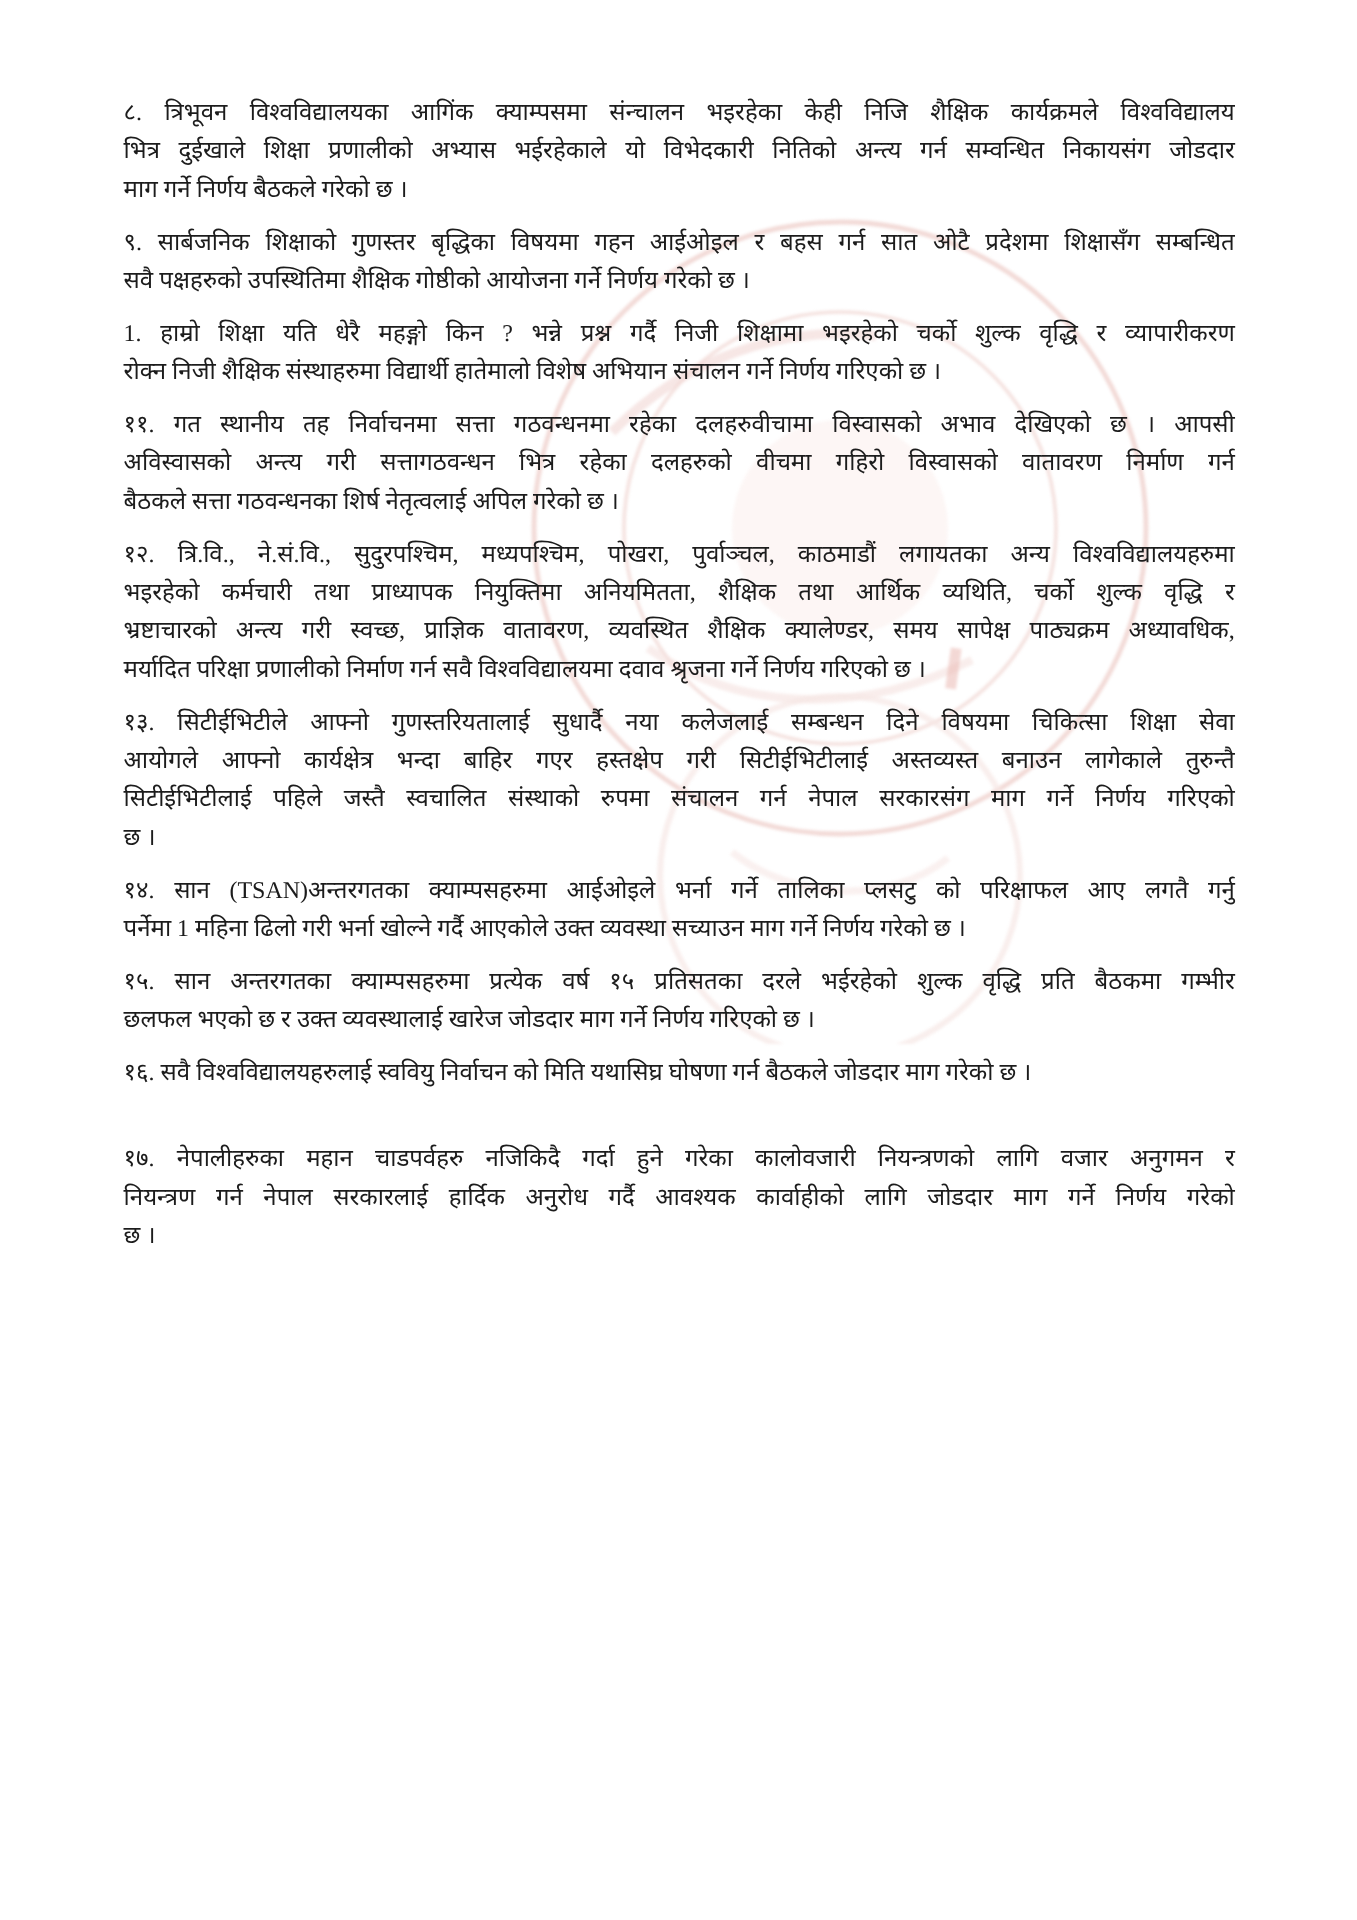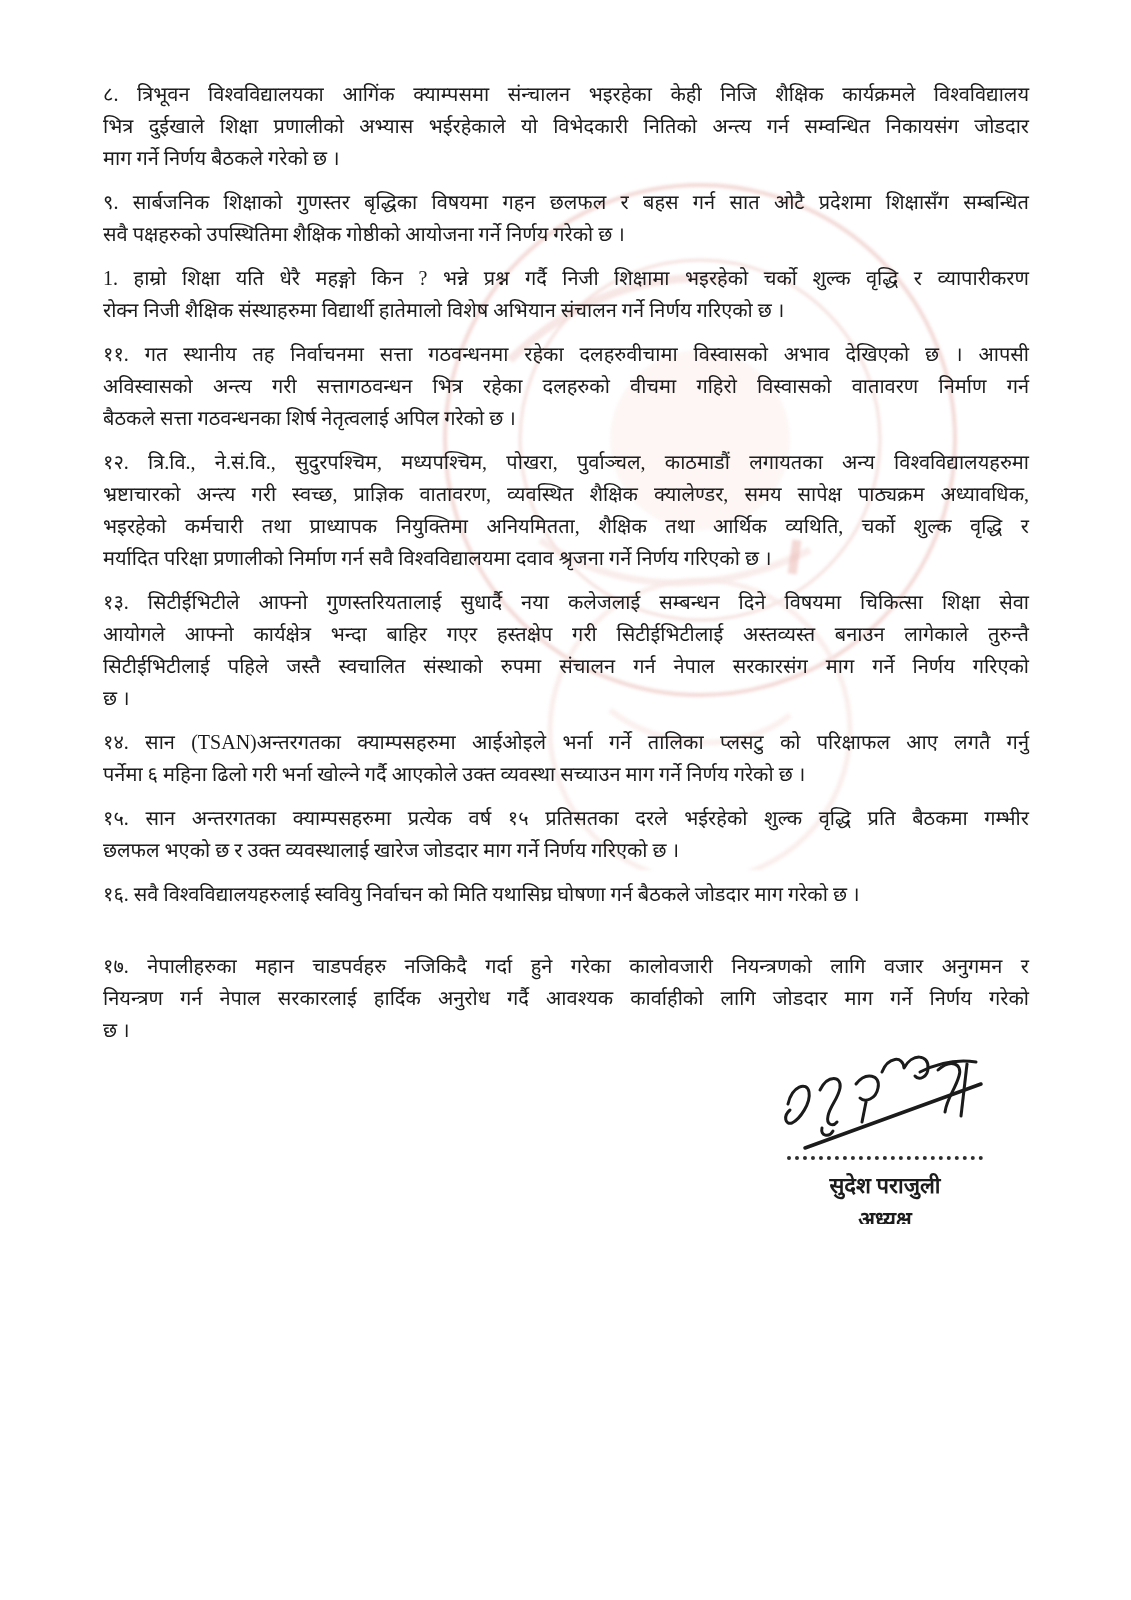--- a/index.html
+++ b/index.html
@@ -81,75 +81,56 @@
     <path d="M220,600 C270,640 350,645 400,605" fill="none" stroke="#f0d4d0" stroke-width="6" opacity="0.6"></path>
   </svg>
 
   <div class="content">
       <div class="para">
         <div class="line"><span>८. </span><span>त्रिभूवन विश्वविद्यालयका आगिंक क्याम्पसमा संन्चालन भइरहेका केही निजि शैक्षिक कार्यक्रमले विश्वविद्यालय</span></div>
         <div class="line"><span>भित्र दुईखाले शिक्षा प्रणालीको अभ्यास भईरहेकाले यो विभेदकारी नितिको अन्त्य गर्न सम्वन्धित निकायसंग जोडदार</span></div>
         <div class="line last"><span>माग गर्ने निर्णय बैठकले गरेको छ ।</span></div>
       </div>
       <div class="para">
-        <div class="line"><span>९. </span><span>सार्बजनिक शिक्षाको गुणस्तर बृद्धिका विषयमा गहन छलफल र बहस गर्न सात ओटै प्रदेशमा शिक्षासँग सम्बन्धित</span></div>
+        <div class="line"><span>९. </span><span>सार्बजनिक शिक्षाको गुणस्तर बृद्धिका विषयमा गहन आईओइल र बहस गर्न सात ओटै प्रदेशमा शिक्षासँग सम्बन्धित</span></div>
         <div class="line last"><span>सवै पक्षहरुको उपस्थितिमा शैक्षिक गोष्ठीको आयोजना गर्ने निर्णय गरेको छ ।</span></div>
       </div>
       <div class="para">
         <div class="line"><span>1. </span><b>हाम्रो शिक्षा यति धेरै महङ्गो किन</b><span> ? भन्ने प्रश्न गर्दै निजी शिक्षामा भइरहेको चर्को शुल्क वृद्धि र व्यापारीकरण</span></div>
         <div class="line last"><span>रोक्न निजी शैक्षिक संस्थाहरुमा </span><b>विद्यार्थी हातेमालो विशेष अभियान</b><span> संचालन गर्ने निर्णय गरिएको छ ।</span></div>
       </div>
       <div class="para">
         <div class="line"><span>११. </span><span>गत स्थानीय तह निर्वाचनमा सत्ता गठवन्धनमा रहेका दलहरुवीचामा विस्वासको अभाव देखिएको छ । आपसी</span></div>
         <div class="line"><span>अविस्वासको अन्त्य गरी सत्तागठवन्धन भित्र रहेका दलहरुको वीचमा गहिरो विस्वासको वातावरण निर्माण गर्न</span></div>
         <div class="line last"><span>बैठकले सत्ता गठवन्धनका शिर्ष नेतृत्वलाई अपिल गरेको छ ।</span></div>
       </div>
       <div class="para">
         <div class="line"><span>१२. </span><span>त्रि.वि., ने.सं.वि., सुदुरपश्चिम, मध्यपश्चिम, पोखरा, पुर्वाञ्चल, काठमाडौं लगायतका अन्य विश्वविद्यालयहरुमा</span></div>
+        <div class="line"><span>भइरहेको कर्मचारी तथा प्राध्यापक नियुक्तिमा अनियमितता, शैक्षिक तथा आर्थिक व्यथिति, चर्को शुल्क वृद्धि र</span></div>
         <div class="line"><span>भ्रष्टाचारको अन्त्य गरी स्वच्छ, प्राज्ञिक वातावरण, व्यवस्थित शैक्षिक क्यालेण्डर, समय सापेक्ष पाठ्यक्रम अध्यावधिक,</span></div>
-        <div class="line"><span>भइरहेको कर्मचारी तथा प्राध्यापक नियुक्तिमा अनियमितता, शैक्षिक तथा आर्थिक व्यथिति, चर्को शुल्क वृद्धि र</span></div>
         <div class="line last"><span>मर्यादित परिक्षा प्रणालीको निर्माण गर्न सवै विश्वविद्यालयमा दवाव श्रृजना गर्ने निर्णय गरिएको छ ।</span></div>
       </div>
       <div class="para">
         <div class="line"><span>१३. </span><span>सिटीईभिटीले आफ्नो गुणस्तरियतालाई सुधार्दै नया कलेजलाई सम्बन्धन दिने विषयमा चिकित्सा शिक्षा सेवा</span></div>
         <div class="line"><span>आयोगले आफ्नो कार्यक्षेत्र भन्दा बाहिर गएर हस्तक्षेप गरी सिटीईभिटीलाई अस्तव्यस्त बनाउन लागेकाले तुरुन्तै</span></div>
         <div class="line"><span>सिटीईभिटीलाई पहिले जस्तै स्वचालित संस्थाको रुपमा संचालन गर्न नेपाल सरकारसंग माग गर्ने निर्णय गरिएको</span></div>
         <div class="line last"><span>छ ।</span></div>
       </div>
       <div class="para">
         <div class="line"><span>१४. </span><span>सान (TSAN)अन्तरगतका क्याम्पसहरुमा आईओइले भर्ना गर्ने तालिका प्लसटु को परिक्षाफल आए लगतै गर्नु</span></div>
-        <div class="line last"><span>पर्नेमा ६ महिना ढिलो गरी भर्ना खोल्ने गर्दै आएकोले उक्त व्यवस्था सच्याउन माग गर्ने निर्णय गरेको छ ।</span></div>
+        <div class="line last"><span>पर्नेमा 1 महिना ढिलो गरी भर्ना खोल्ने गर्दै आएकोले उक्त व्यवस्था सच्याउन माग गर्ने निर्णय गरेको छ ।</span></div>
       </div>
       <div class="para">
         <div class="line"><span>१५. </span><span>सान अन्तरगतका क्याम्पसहरुमा प्रत्येक वर्ष १५ प्रतिसतका दरले भईरहेको शुल्क वृद्धि प्रति बैठकमा गम्भीर</span></div>
         <div class="line last"><span>छलफल भएको छ र उक्त व्यवस्थालाई खारेज जोडदार माग गर्ने निर्णय गरिएको छ ।</span></div>
       </div>
       <div class="para">
         <div class="line last"><span>१६. </span><span>सवै विश्वविद्यालयहरुलाई </span><b>स्ववियु निर्वाचन</b><span> को मिति यथासिघ्र घोषणा गर्न  बैठकले जोडदार माग गरेको छ ।</span></div>
       </div>
       <div class="para">
         <div class="line"><span>१७. </span><span>नेपालीहरुका महान चाडपर्वहरु नजिकिदै गर्दा हुने गरेका कालोवजारी नियन्त्रणको लागि वजार अनुगमन र</span></div>
         <div class="line"><span>नियन्त्रण गर्न नेपाल सरकारलाई हार्दिक अनुरोध गर्दै आवश्यक कार्वाहीको लागि जोडदार माग गर्ने निर्णय गरेको</span></div>
         <div class="line last"><span>छ ।</span></div>
       </div>
     </div>
 
-  <div class="sig-block">
-    <svg class="sig-svg" width="230" height="112" viewBox="0 0 230 112" aria-hidden="true">
-      <g fill="none" stroke="#1b1b1b" stroke-width="3" stroke-linecap="round" stroke-linejoin="round">
-        <path d="M18,62 C22,44 37,39 39,50 C41,61 30,77 22,81 C15,83 13,74 20,68"></path>
-        <path d="M50,48 C58,32 72,34 70,46 C68,57 60,64 58,74 C56,83 63,85 67,80"></path>
-        <path d="M52,86 C50,94 59,96 63,89"></path>
-        <path d="M86,42 C96,29 111,33 108,46 C106,57 95,61 90,56"></path>
-        <path d="M96,60 L92,80"></path>
-        <path d="M112,30 C118,15 133,13 134,26 C142,11 159,12 158,26 C158,35 149,39 145,34"></path>
-        <path d="M150,30 C166,22 186,17 206,20"></path>
-        <path d="M168,28 C180,17 193,21 189,34 C185,48 177,56 175,70"></path>
-        <path d="M197,22 L191,74"></path>
-        <path d="M35,106 L211,42" stroke-width="3.5"></path>
-      </g>
-    </svg>
-    <div class="dotted-line"></div>
-    <div class="sig-name">सुदेश पराजुली</div>
-    <div class="sig-title">अध्यक्ष</div>
-  </div>
 
 </div>
 
 </body></html>

